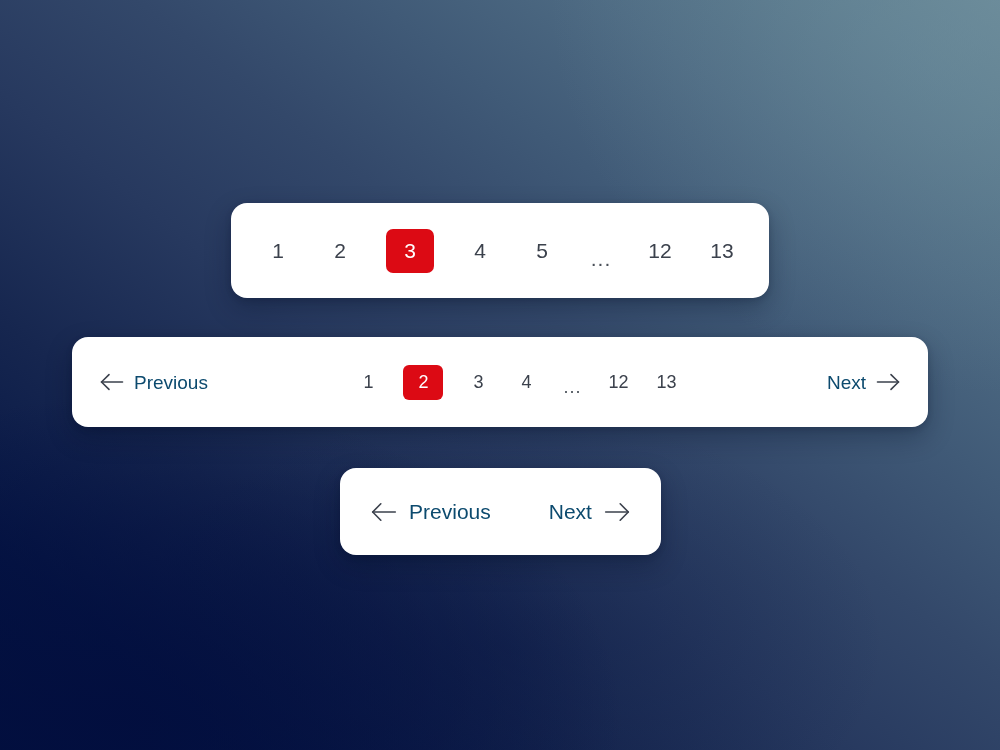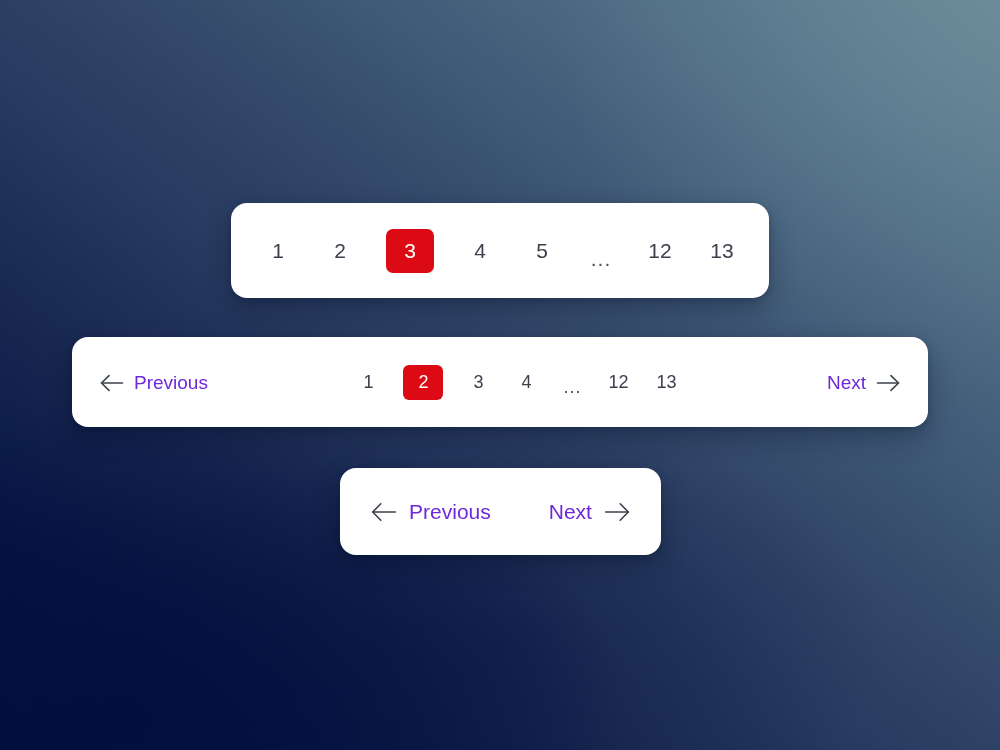--- a/index.html
+++ b/index.html
@@ -146,23 +146,23 @@
   .is-ellipsis {
     letter-spacing: 1px;
     align-items: flex-end;
     padding-bottom: 4px;
     color: #4a5059;
   }
 
   
   .nav-btn {
     display: flex;
-    align-items: flex-end;
+    align-items: center;
     gap: 10px;
-    color: #6d28d9;
+    color: #0c4a6e;
     font-size: 19px;
     cursor: pointer;
     user-select: none;
     line-height: 1;
     white-space: nowrap;
   }
 
   #pagination-simple-card .nav-btn { font-size: 21px; gap: 12px; }
 
   .nav-arrow {

